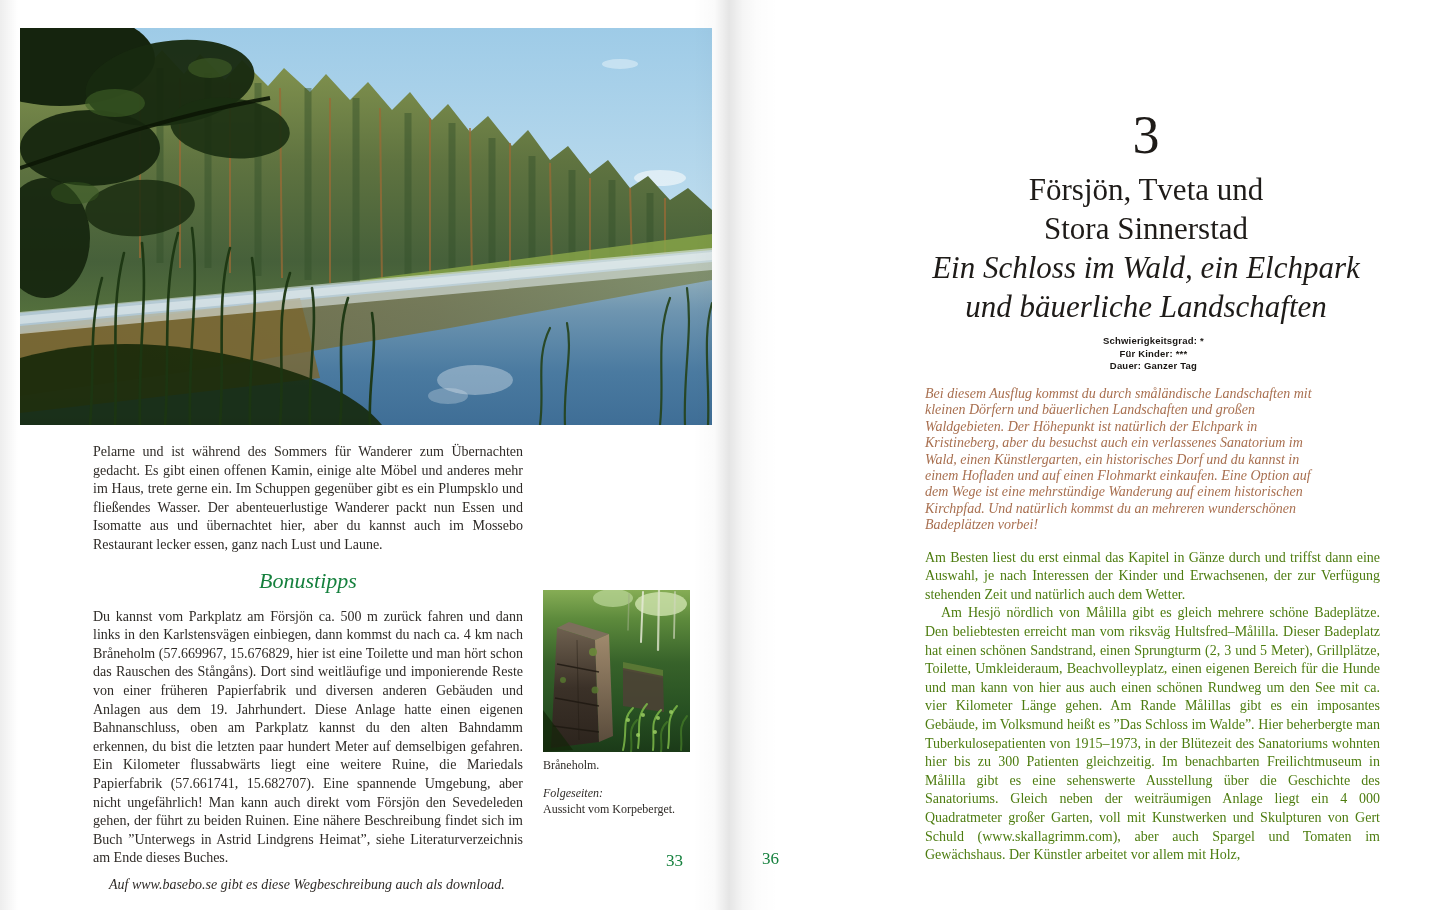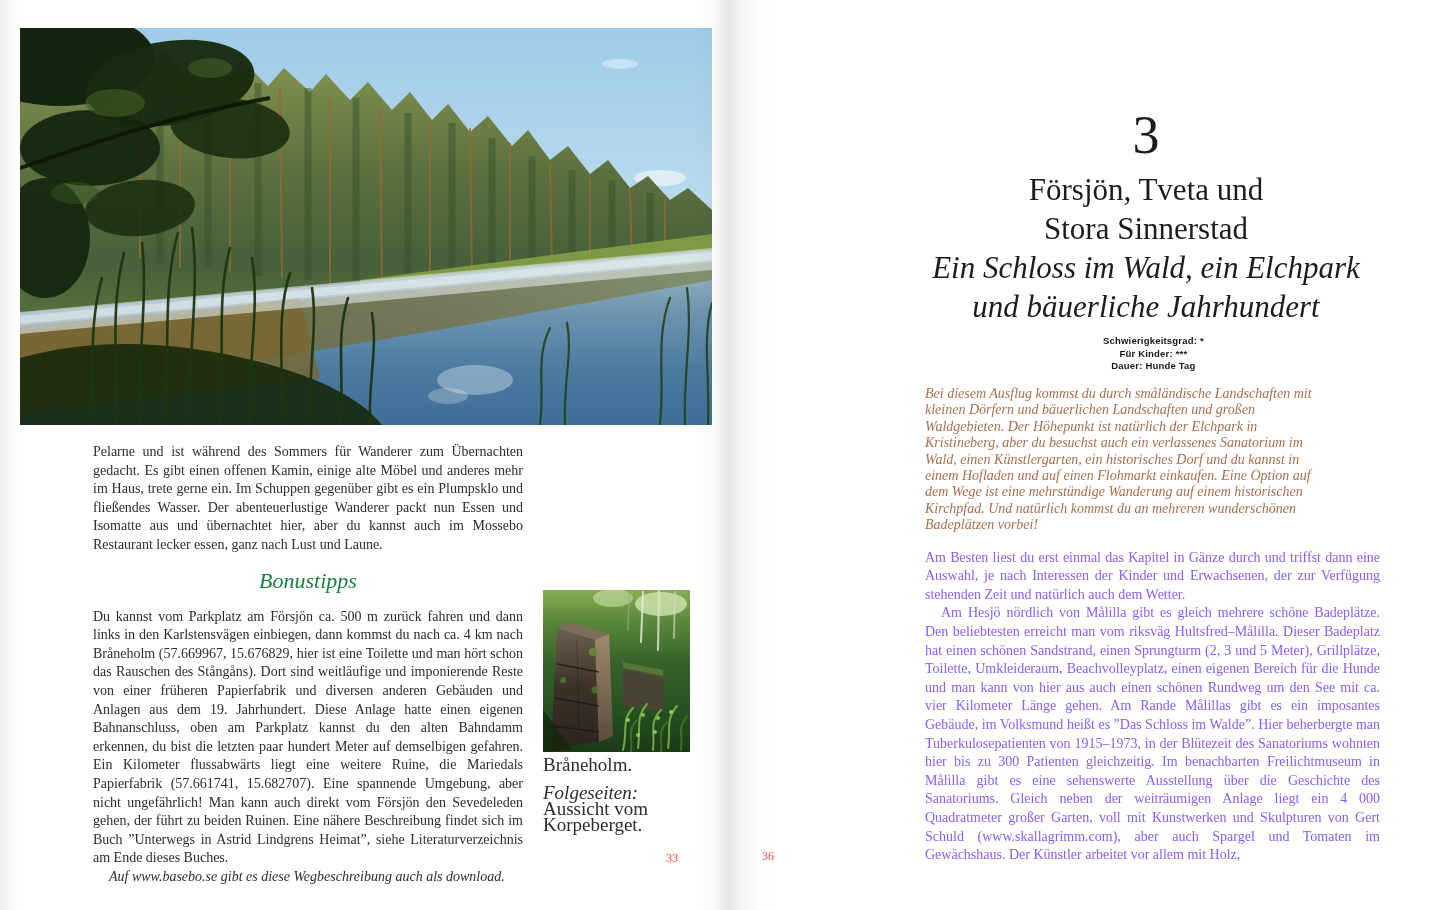--- a/index.html
+++ b/index.html
@@ -34,41 +34,41 @@
     position: absolute; left: 20px; top: 28px;
     width: 692px; height: 397px; overflow: hidden;
   }
   .photo-large svg, .photo-small svg { display: block; }
 
   .left-text {
     position: absolute; left: 93px; top: 443px; width: 430px;
     font-size: 14px; line-height: 18.6px; color: #2f2b27;
     text-align: justify;
   }
-  .left-text p + p { margin-top: 0; }
+  .left-text p + p { margin-top: 8px; }
   .bonus-heading {
     font-style: italic; text-align: center;
     font-size: 22px; line-height: 26px; color: #15803d;
     margin: 13px 0 14px 0; font-weight: normal;
   }
   .download-note { font-style: italic; text-indent: 16px; text-align: left; }
 
   .photo-small {
     position: absolute; left: 543px; top: 590px;
     width: 147px; height: 162px; overflow: hidden;
   }
   .captions {
     position: absolute; left: 543px; top: 757px; width: 175px;
-    font-size: 19px; line-height: 16px; color: #2f2b27;
+    font-size: 12px; line-height: 16px; color: #2f2b27;
   }
   .captions .cap { margin-bottom: 12px; }
   .captions .ital { font-style: italic; }
 
   .pagenum {
-    position: absolute; font-size: 12px; color: #ef4444; z-index: 6;
+    position: absolute; font-size: 17px; color: #15803d; z-index: 6;
   }
   .pagenum-left  { left: 666px; top: 851px; }
   .pagenum-right { left: 762px; top: 849px; }
 
   
   .chapter-head {
     position: absolute; left: 920px; top: 106px; width: 452px;
     text-align: center; color: #1e1b18;
   }
   .chapter-number { font-size: 54px; line-height: 58px; font-weight: normal; }
@@ -83,21 +83,21 @@
   }
 
   .right-text { position: absolute; left: 925px; top: 386px; width: 455px; }
   .lead {
     width: 396px; font-style: italic;
     font-size: 14px; line-height: 16.4px; color: #a86f4f;
     text-align: left;
   }
   .body-copy {
     margin-top: 15px; font-size: 14px; line-height: 18.6px;
-    color: #8b5cf6; text-align: justify;
+    color: #4d7c0f; text-align: justify;
   }
   .body-copy .indent { text-indent: 16px; }
 </style>
 </head>
 <body>
 
 <div class="spread">
 
   <div class="photo-large">
     <svg width="692" height="397" viewBox="0 0 692 397" preserveAspectRatio="none">
@@ -298,28 +298,28 @@
   <div class="pagenum pagenum-left">33</div>
 
   <div class="chapter-head">
     <div class="chapter-number">3</div>
     <div class="chapter-title">
       <div>Försjön, Tveta und</div>
       <div>Stora Sinnerstad</div>
     </div>
     <div class="chapter-sub">
       <div>Ein Schloss im Wald, ein Elchpark</div>
-      <div>und bäuerliche Jahrhundert</div>
+      <div>und bäuerliche Landschaften</div>
     </div>
   </div>
 
   <div class="meta-block">
     <div>Schwierigkeitsgrad: *</div>
     <div>Für Kinder: ***</div>
-    <div>Dauer: Hunde Tag</div>
+    <div>Dauer: Ganzer Tag</div>
   </div>
 
   <div class="right-text">
     <p class="lead">Bei diesem Ausflug kommst du durch småländische Landschaften mit kleinen Dörfern und bäuerlichen Landschaften und großen Waldgebieten. Der Höhepunkt ist natürlich der Elchpark in Kristineberg, aber du besuchst auch ein verlassenes Sanatorium im Wald, einen Künstlergarten, ein historisches Dorf und du kannst in einem Hofladen und auf einen Flohmarkt einkaufen. Eine Option auf dem Wege ist eine mehrstündige Wanderung auf einem historischen Kirchpfad. Und natürlich kommst du an mehreren wunderschönen Badeplätzen vorbei!</p>
     <div class="body-copy">
       <p>Am Besten liest du erst einmal das Kapitel in Gänze durch und triffst dann eine Auswahl, je nach Interessen der Kinder und Erwachsenen, der zur Verfügung stehenden Zeit und natürlich auch dem Wetter.</p>
       <p class="indent">Am Hesjö nördlich von Målilla gibt es gleich mehrere schöne Badeplätze. Den beliebtesten erreicht man vom riksväg Hultsfred–Målilla. Dieser Badeplatz hat einen schönen Sandstrand, einen Sprungturm (2, 3 und 5 Meter), Grillplätze, Toilette, Umkleideraum, Beachvolleyplatz, einen eigenen Bereich für die Hunde und man kann von hier aus auch einen schönen Rundweg um den See mit ca. vier Kilometer Länge gehen. Am Rande Målillas gibt es ein imposantes Gebäude, im Volksmund heißt es ”Das Schloss im Walde”. Hier beherbergte man Tuberkulosepatienten von 1915–1973, in der Blütezeit des Sanatoriums wohnten hier bis zu 300 Patienten gleichzeitig. Im benachbarten Freilichtmuseum in Målilla gibt es eine sehenswerte Ausstellung über die Geschichte des Sanatoriums. Gleich neben der weiträumigen Anlage liegt ein 4 000 Quadratmeter großer Garten, voll mit Kunstwerken und Skulpturen von Gert Schuld (www.skallagrimm.com), aber auch Spargel und Tomaten im Gewächshaus. Der Künstler arbeitet vor allem mit Holz,</p>
     </div>
   </div>
 

